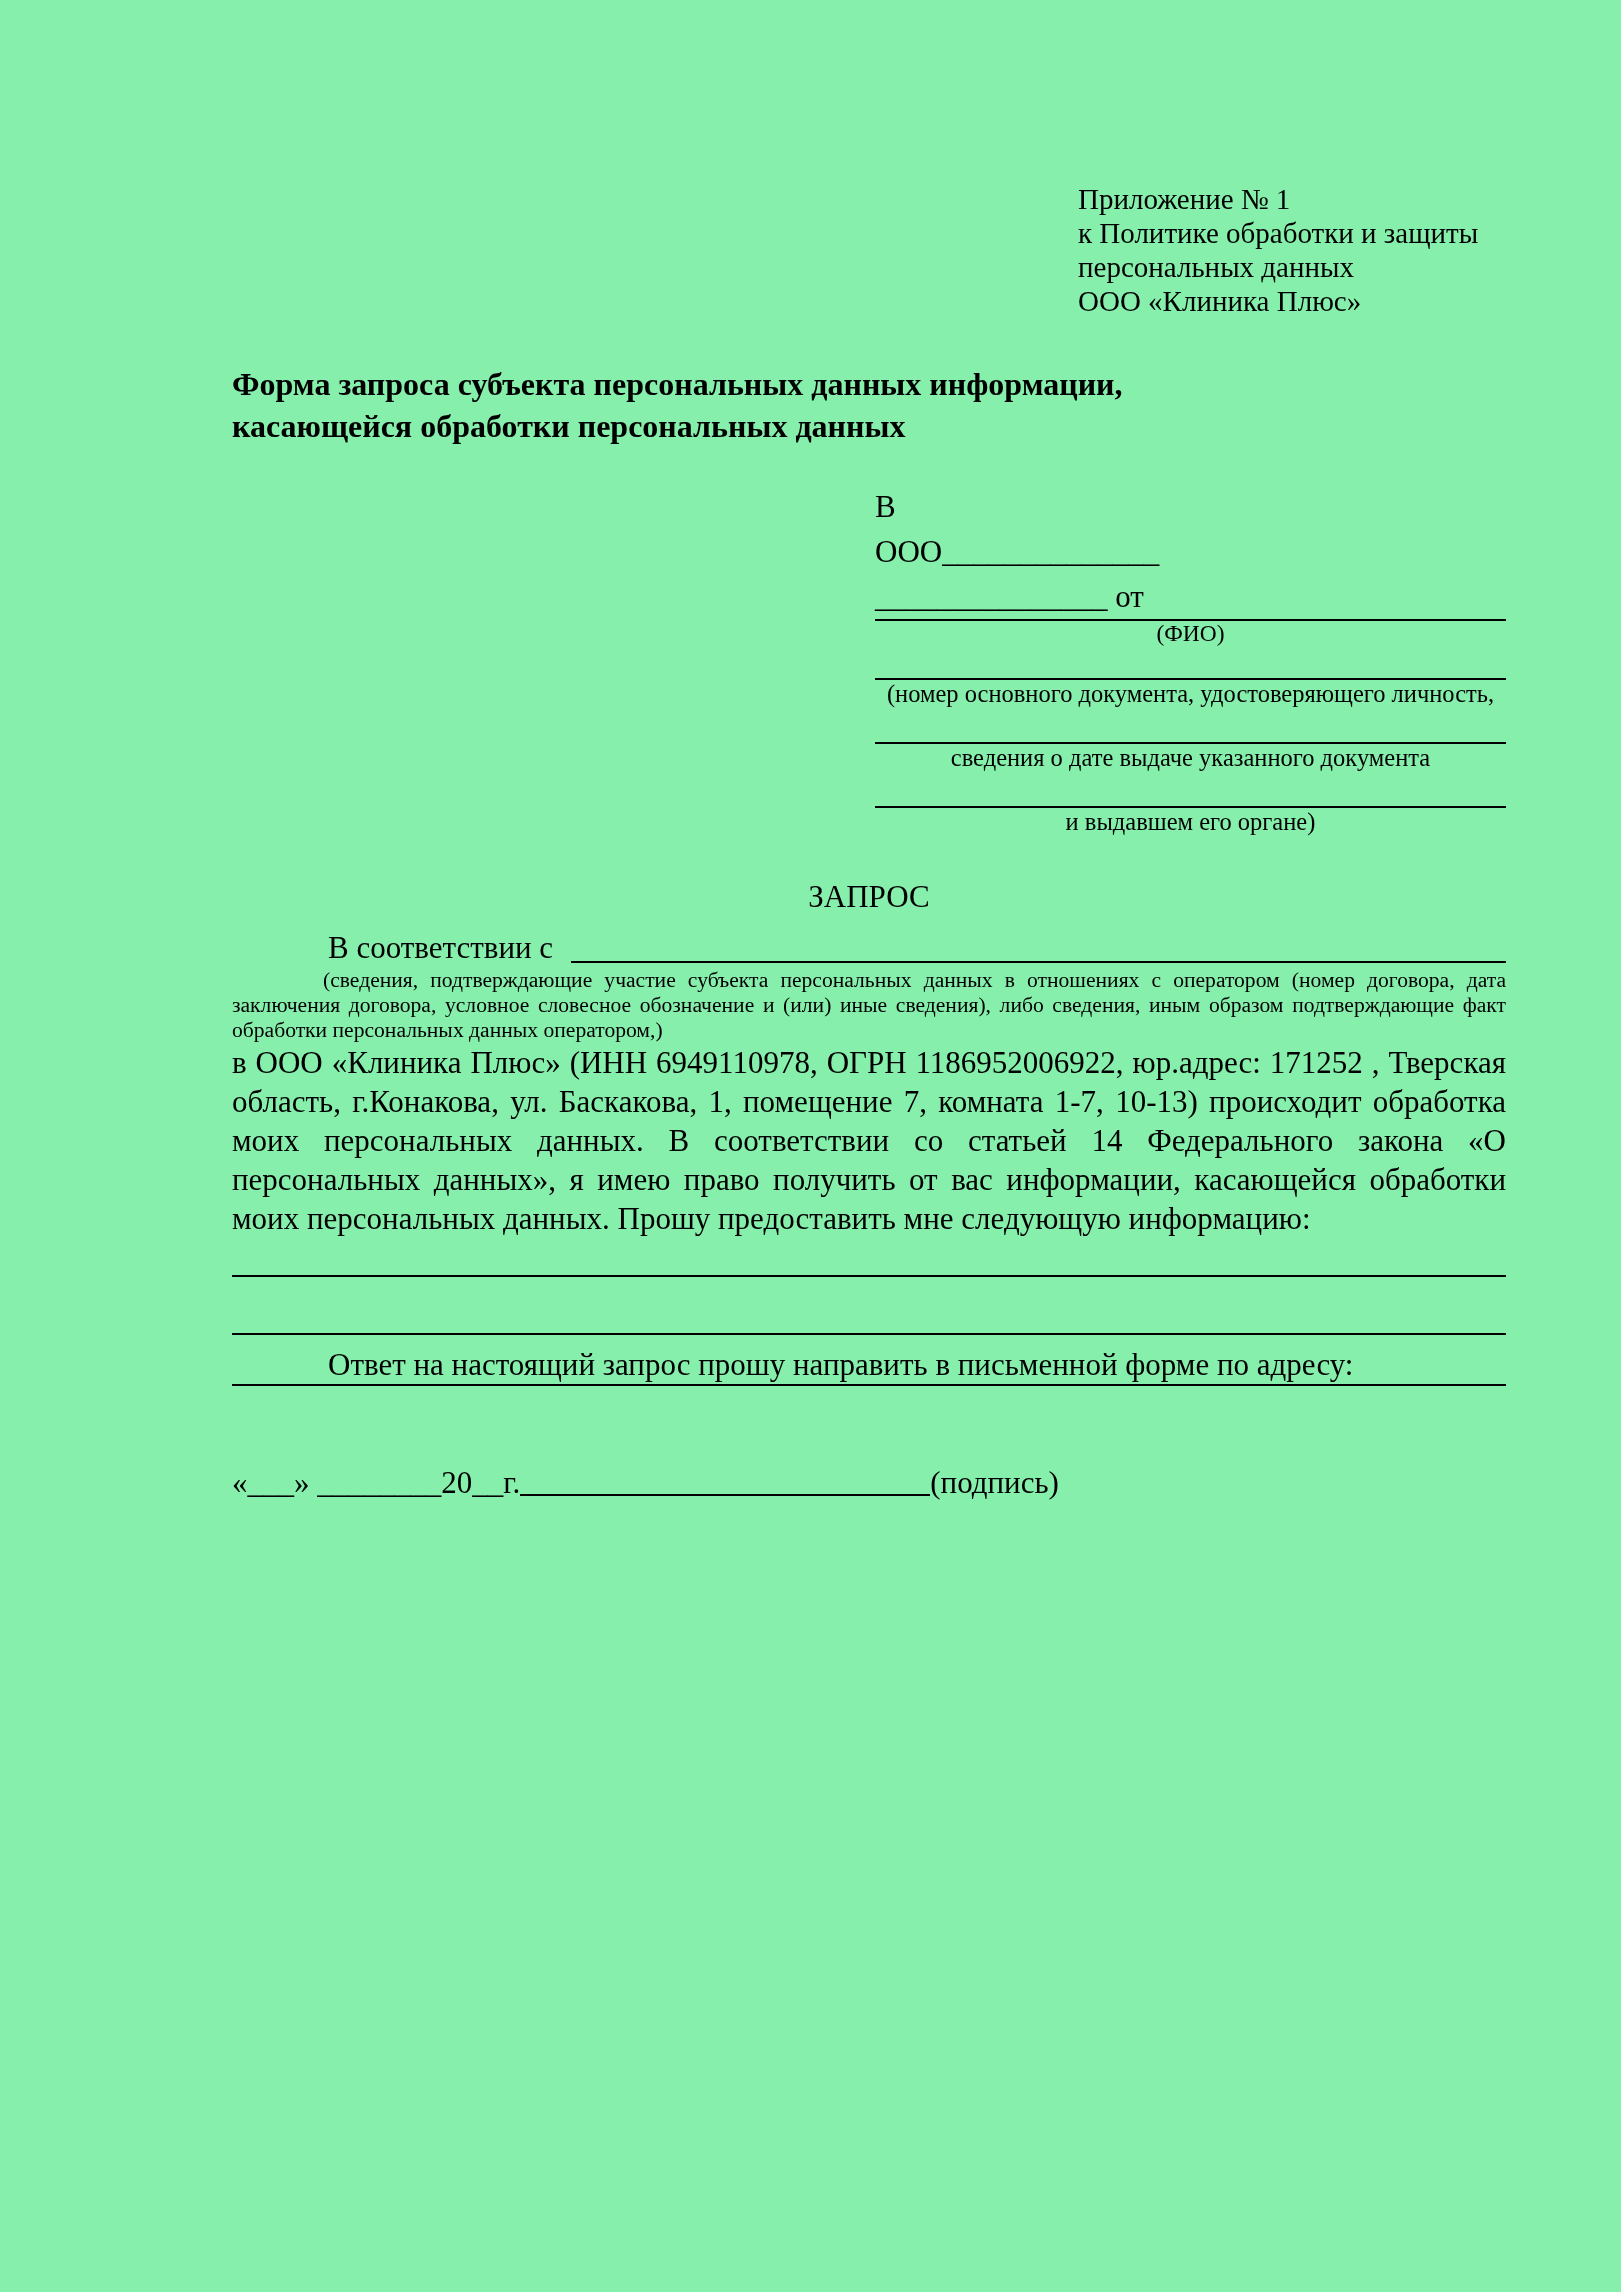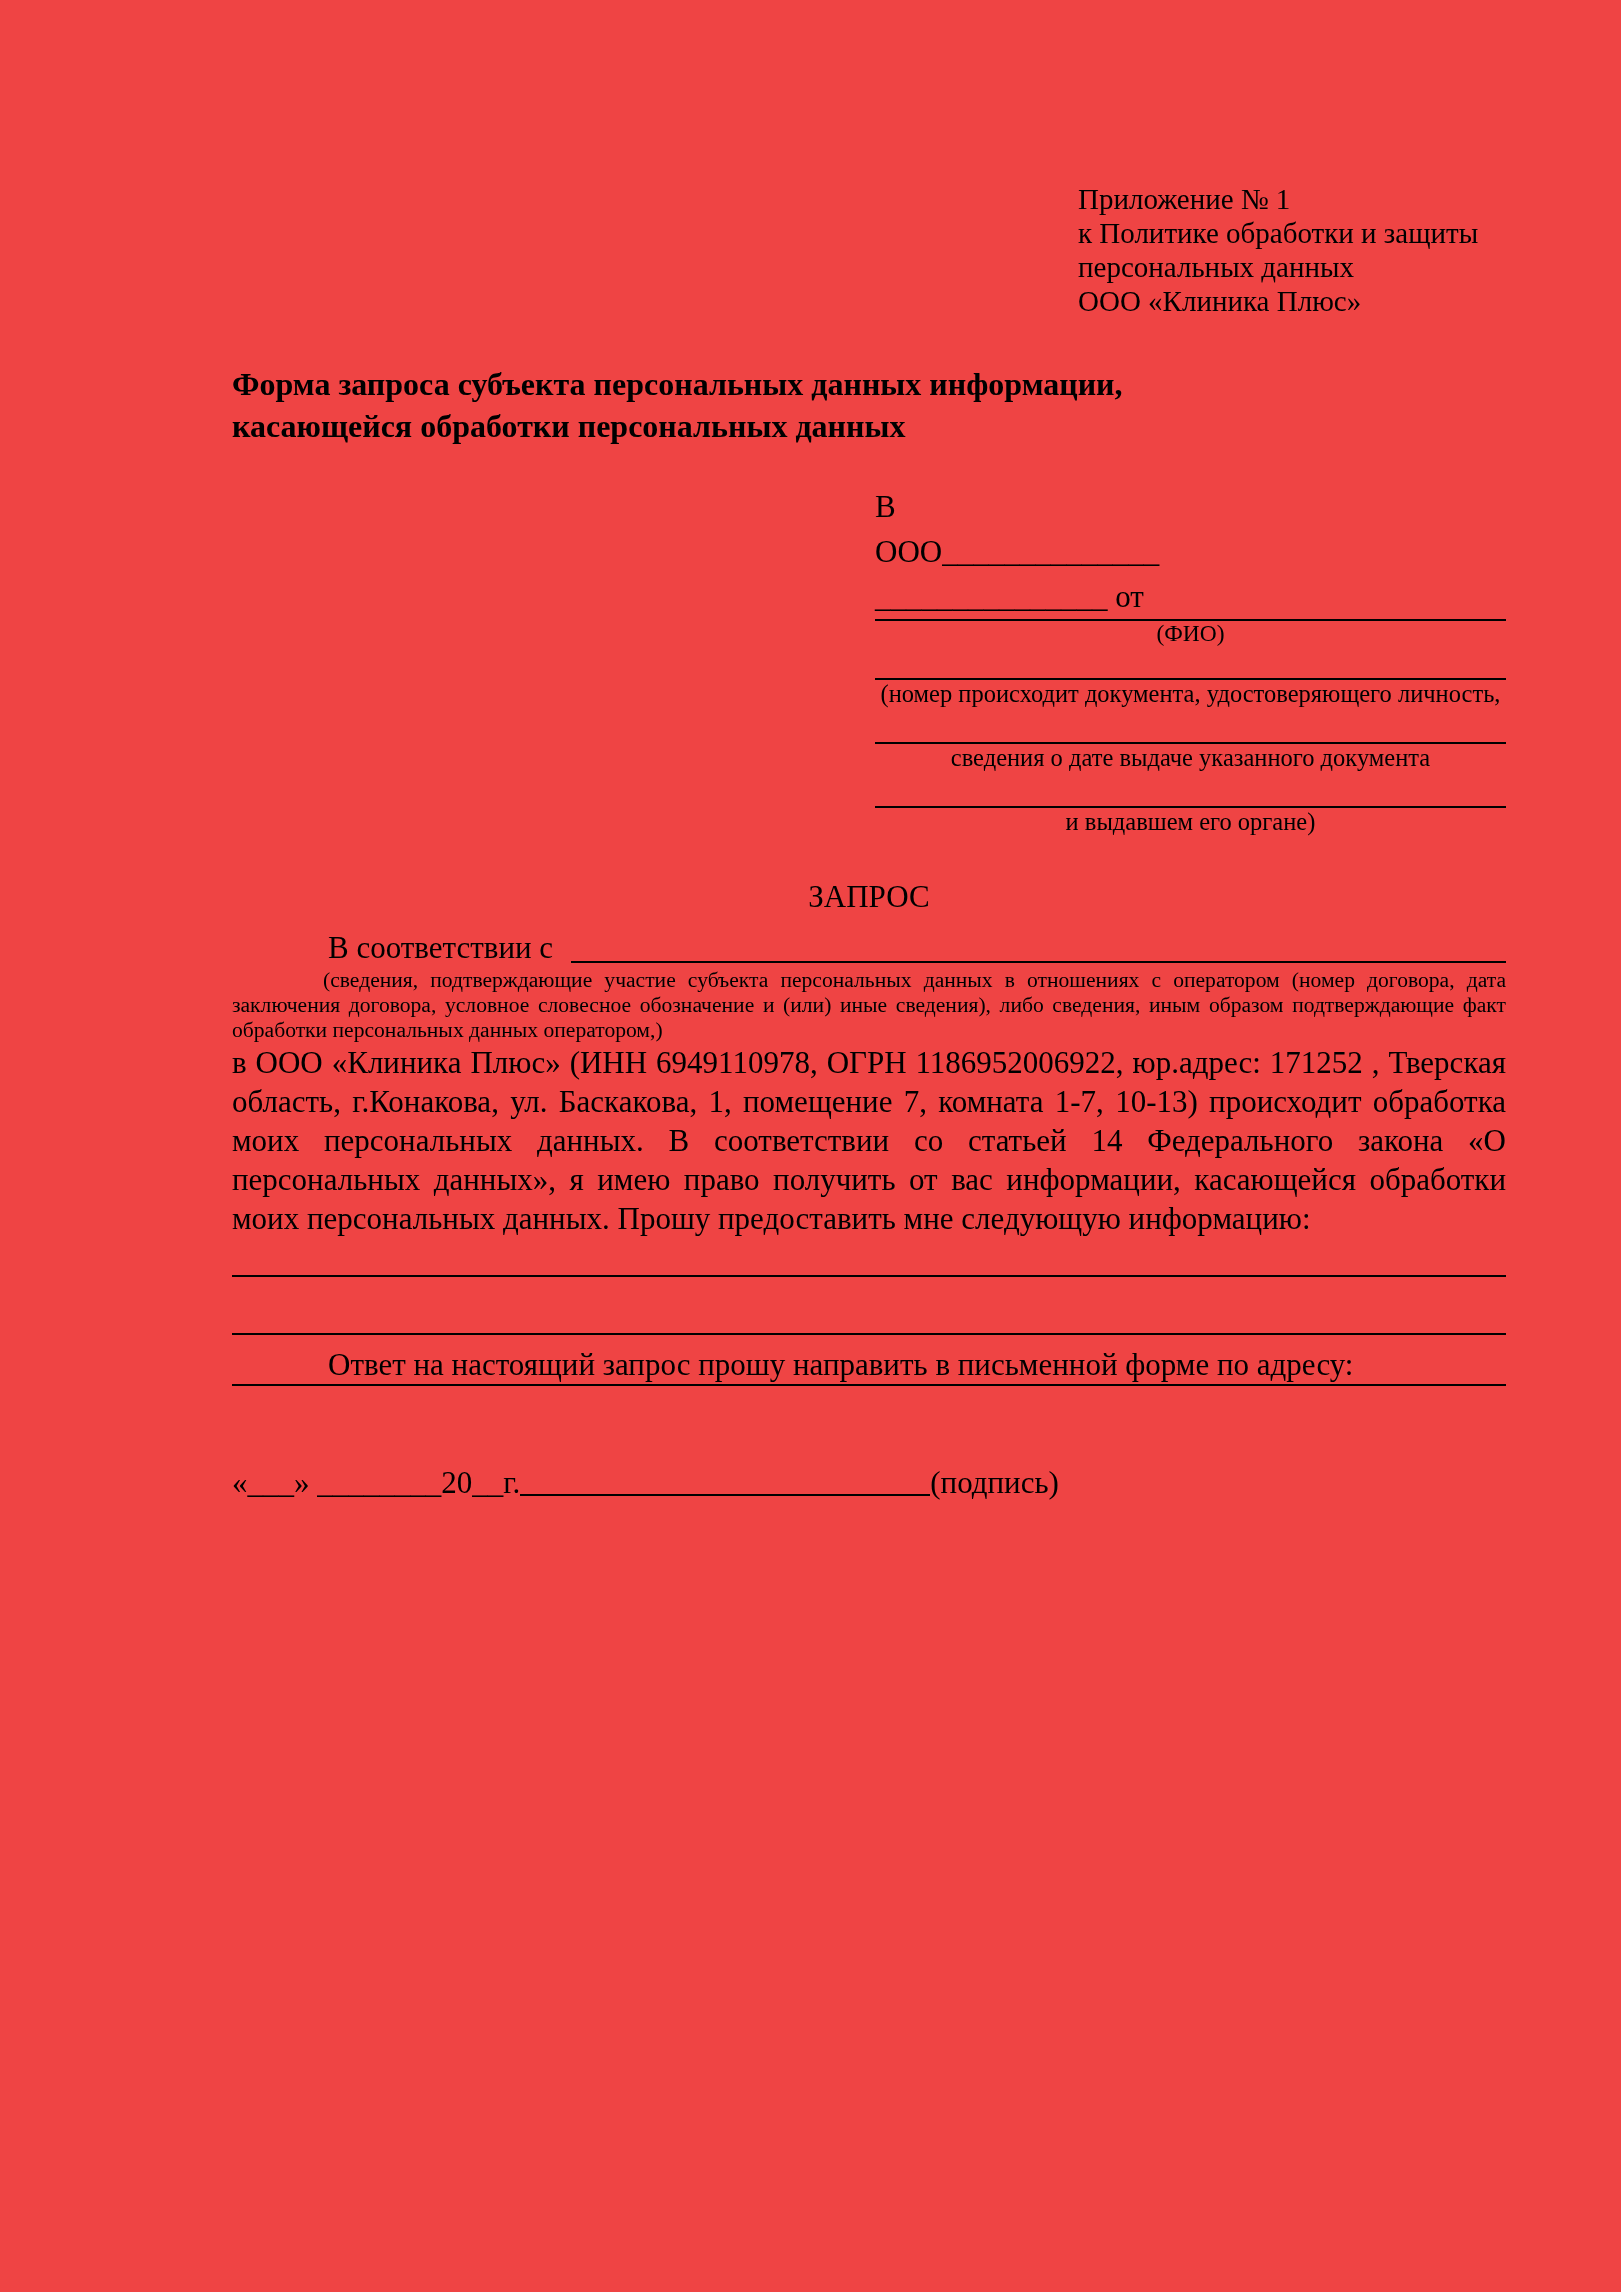--- a/index.html
+++ b/index.html
@@ -5,21 +5,21 @@
   html, body {
     margin: 0;
     padding: 0;
     background: #ffffff;
   }
   .page {
     position: relative;
     width: 1621px;
     height: 2293px;
     box-sizing: border-box;
-    background: #ef4444;
+    background: #86efac;
     color: #000000;
     font-family: "Liberation Serif", "DejaVu Serif", serif;
     padding: 182px 115px 0 232px;
     overflow: hidden;
   }
 
   
   .header-note {
     margin-left: 846px;
     font-size: 29px;
@@ -149,21 +149,21 @@
 
   <div class="addressee">
     <div class="a-line">В</div>
     <div class="a-line">ООО______________</div>
     <div class="a-line">_______________ от</div>
 
     <div class="rule"></div>
     <div class="caption fio">(ФИО)</div>
 
     <div class="rule gap32"></div>
-    <div class="caption">(номер происходит документа, удостоверяющего личность,</div>
+    <div class="caption">(номер основного документа, удостоверяющего личность,</div>
 
     <div class="rule gap36"></div>
     <div class="caption">сведения о дате выдаче указанного документа</div>
 
     <div class="rule gap36"></div>
     <div class="caption">и выдавшем его органе)</div>
   </div>
 
   <div class="request-heading">ЗАПРОС</div>
 

